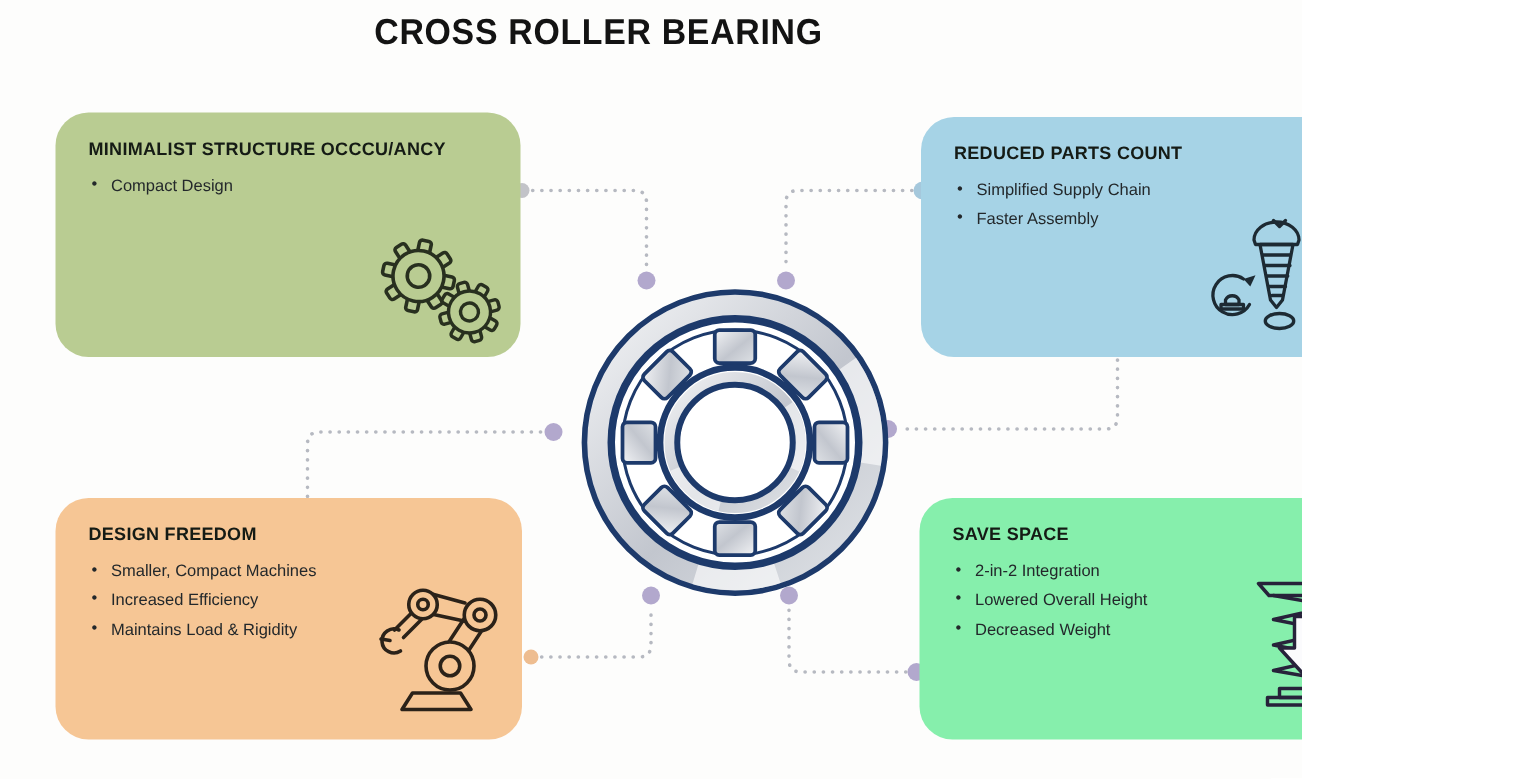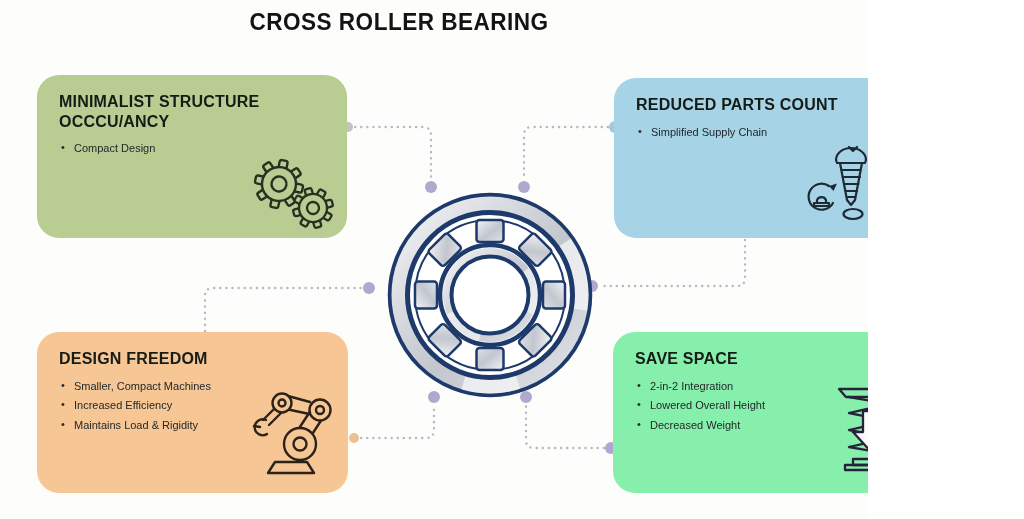--- a/index.html
+++ b/index.html
@@ -7,21 +7,21 @@
     position:relative;width:868px;height:519px;overflow:hidden;
     background:#fdfdfc;font-family:"Liberation Sans",sans-serif;
   }
   .main-title{
     position:absolute;top:8px;left:0;width:100%;text-align:center;
     font-size:24px;font-weight:800;letter-spacing:.5px;color:#131313;
   }
   .main-title span{display:inline-block;transform:translateX(-35px) scaleX(.94);}
   .info-box{position:absolute;border-radius:22px;padding:17px 22px;box-sizing:border-box;}
   .box-title{
-    margin:0 0 10px 0;font-size:16px;font-weight:800;line-height:1.22;
+    margin:0 0 10px 0;font-size:12px;font-weight:800;line-height:1.22;
     letter-spacing:.2px;color:#151b15;max-width:262px;
   }
   .bullets{margin:0;padding:0;list-style:none;}
   .bullets li{
     position:relative;font-size:11px;color:#23282b;margin:5px 0;
     padding-left:15px;line-height:1.35;
   }
   .bullets li::before{content:"\2022";position:absolute;left:2px;top:-1px;color:#23282b;}
   .overlay,.bearing,.box-icon{position:absolute;pointer-events:none;}
   .overlay{left:0;top:0;}
@@ -129,20 +129,21 @@
         <circle r="14" fill="#b9cc92"></circle>
         <circle r="6" fill="none"></circle>
       </g>
     </svg>
   </div>
 
   <div class="info-box" style="left: 614px; top: 78px; width: 305px; height: 160px; background: rgb(166, 211, 230);">
     <h2 class="box-title">REDUCED PARTS COUNT</h2>
     <ul class="bullets">
       <li>Simplified Supply Chain</li>
+      <li>Faster Assembly</li>
     </ul>
     <svg class="box-icon" style="right:8px;bottom:6px;" width="110" height="90" viewBox="0 0 110 90">
       <g fill="none" stroke="#1d2a33" stroke-width="2.2" stroke-linejoin="round" stroke-linecap="round">
         <path d="M35 18 a15 12 0 0 1 30 0 l-1 3 h-28 z"></path>
         <path d="M48 5 l4 4 l4 -4"></path>
         <path d="M39 21 L61 21 L54 58 L50 63 L46 58 Z"></path>
         <path d="M41 28 h18 M42 35 h17 M43.5 42 h14 M45 49 h11 M47 55 h7"></path>
         <g transform="translate(80,42) rotate(32)">
           <ellipse cx="0" cy="-21" rx="8" ry="10"></ellipse>
           <path d="M-6 -12 h12 l-2 24 l-4 6 l-4 -6 z"></path>

